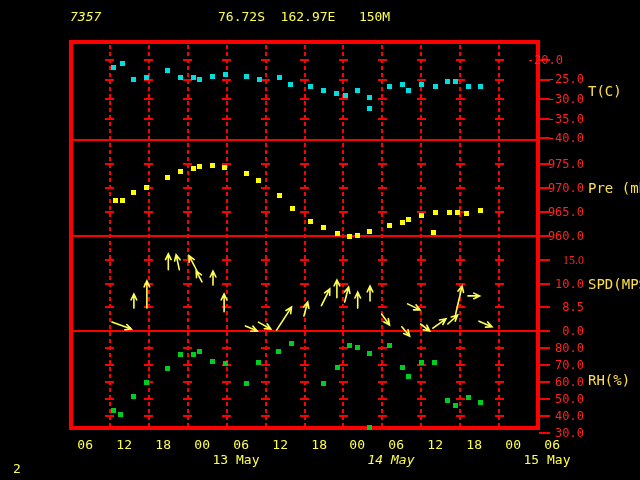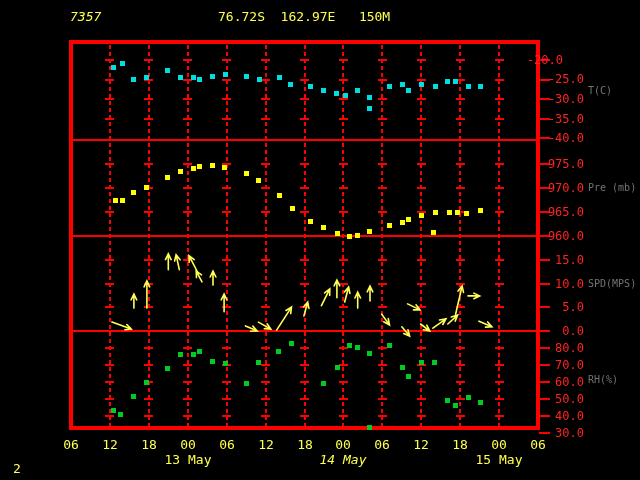--- a/index.html
+++ b/index.html
@@ -1,24 +1,24 @@
 <!DOCTYPE html>
 <html><head>
 <meta charset="utf-8">
 <style>
   html,body{margin:0;padding:0;background:#000;}
   #screen{
     position:relative;width:640px;height:480px;background:#000;overflow:hidden;
     font-family:"DejaVu Sans Mono","Liberation Mono",monospace;
   }
   .yel{position:absolute;color:#ffff4d;font-size:13px;line-height:13px;white-space:pre;}
-  .xlab{position:absolute;color:#ffff4d;font-size:13px;line-height:13px;width:44px;text-align:center;white-space:pre;}
-  .datelab{position:absolute;color:#ffff4d;font-size:13px;line-height:13px;width:60px;text-align:center;white-space:pre;}
+  .xlab{position:absolute;color:#ffff4d;font-size:13px;line-height:13px;width:44px;text-align:right;white-space:pre;}
+  .datelab{position:absolute;color:#ffff4d;font-size:13px;line-height:13px;width:60px;text-align:center;white-space:pre;margin-left:48px;}
   .ylab{position:absolute;color:#ff2222;font-size:12px;line-height:12px;width:45px;text-align:right;white-space:pre;}
-  .plab{position:absolute;color:#737373;font-size:10px;line-height:12px;white-space:pre;}
+  .plab{position:absolute;color:#fde047;font-size:14px;line-height:12px;white-space:pre;}
   svg{position:absolute;left:0;top:0;}
 </style>
 </head>
 <body>
 
 <div id="screen">
   <svg id="plot-svg" width="640" height="480">
       <g>
         <line x1="109.9" y1="45" x2="109.9" y2="426" stroke="#ff0000" stroke-width="2" stroke-dasharray="4 3" shape-rendering="crispEdges"></line>
         <line x1="148.8" y1="45" x2="148.8" y2="426" stroke="#ff0000" stroke-width="2" stroke-dasharray="4 3" shape-rendering="crispEdges"></line>
@@ -357,23 +357,23 @@
       <div class="ylab" style="left: 539px; top: 73px;">-25.0</div>
       <div class="ylab" style="left: 539px; top: 93px;">-30.0</div>
       <div class="ylab" style="left: 539px; top: 113px;">-35.0</div>
       <div class="ylab" style="left: 539px; top: 132px;">-40.0</div>
       <div class="plab" style="left: 588px; top: 85px;">T(C)</div>
       <div class="ylab" style="left: 539px; top: 158px;">975.0</div>
       <div class="ylab" style="left: 539px; top: 182px;">970.0</div>
       <div class="ylab" style="left: 539px; top: 206px;">965.0</div>
       <div class="ylab" style="left: 539px; top: 230px;">960.0</div>
       <div class="plab" style="left: 588px; top: 182px;">Pre (mb)</div>
-      <div class="ylab" style="left: 539px; top: 254px;">15.0</div>
+      <div class="ylab" style="left: 539px; top: 254px; font-family: Liberation Serif, serif;">15.0</div>
       <div class="ylab" style="left: 539px; top: 278px;">10.0</div>
-      <div class="ylab" style="left: 539px; top: 301px;">5.0</div>
+      <div class="ylab" style="left: 539px; top: 301px;">8.5</div>
       <div class="ylab" style="left: 539px; top: 325px;">0.0</div>
       <div class="plab" style="left: 588px; top: 278px;">SPD(MPS)</div>
       <div class="ylab" style="left: 539px; top: 342px;">80.0</div>
       <div class="ylab" style="left: 539px; top: 359px;">70.0</div>
       <div class="ylab" style="left: 539px; top: 376px;">60.0</div>
       <div class="ylab" style="left: 539px; top: 393px;">50.0</div>
       <div class="ylab" style="left: 539px; top: 410px;">40.0</div>
       <div class="ylab" style="left: 539px; top: 427px;">30.0</div>
       <div class="plab" style="left: 588px; top: 374px;">RH(%)</div>
       <div class="xlab" style="left: 49px; top: 438px;">06</div>

